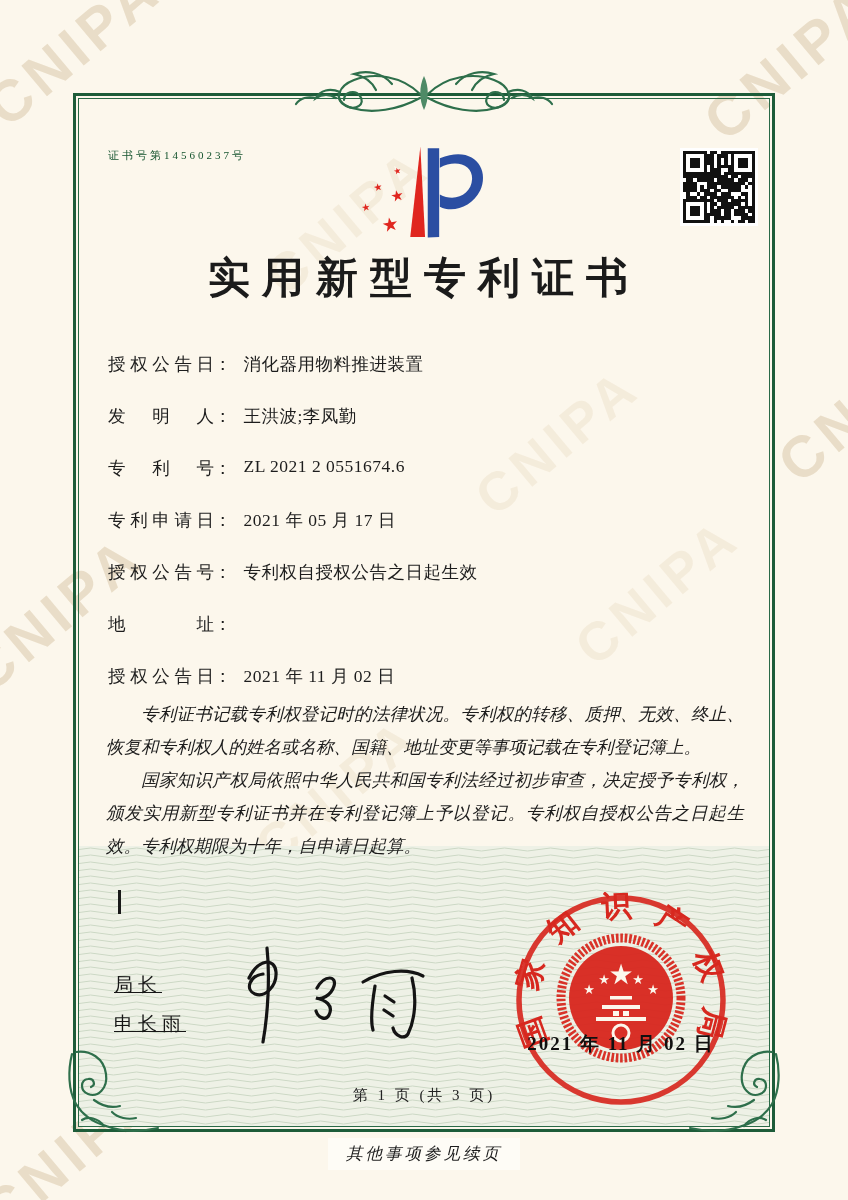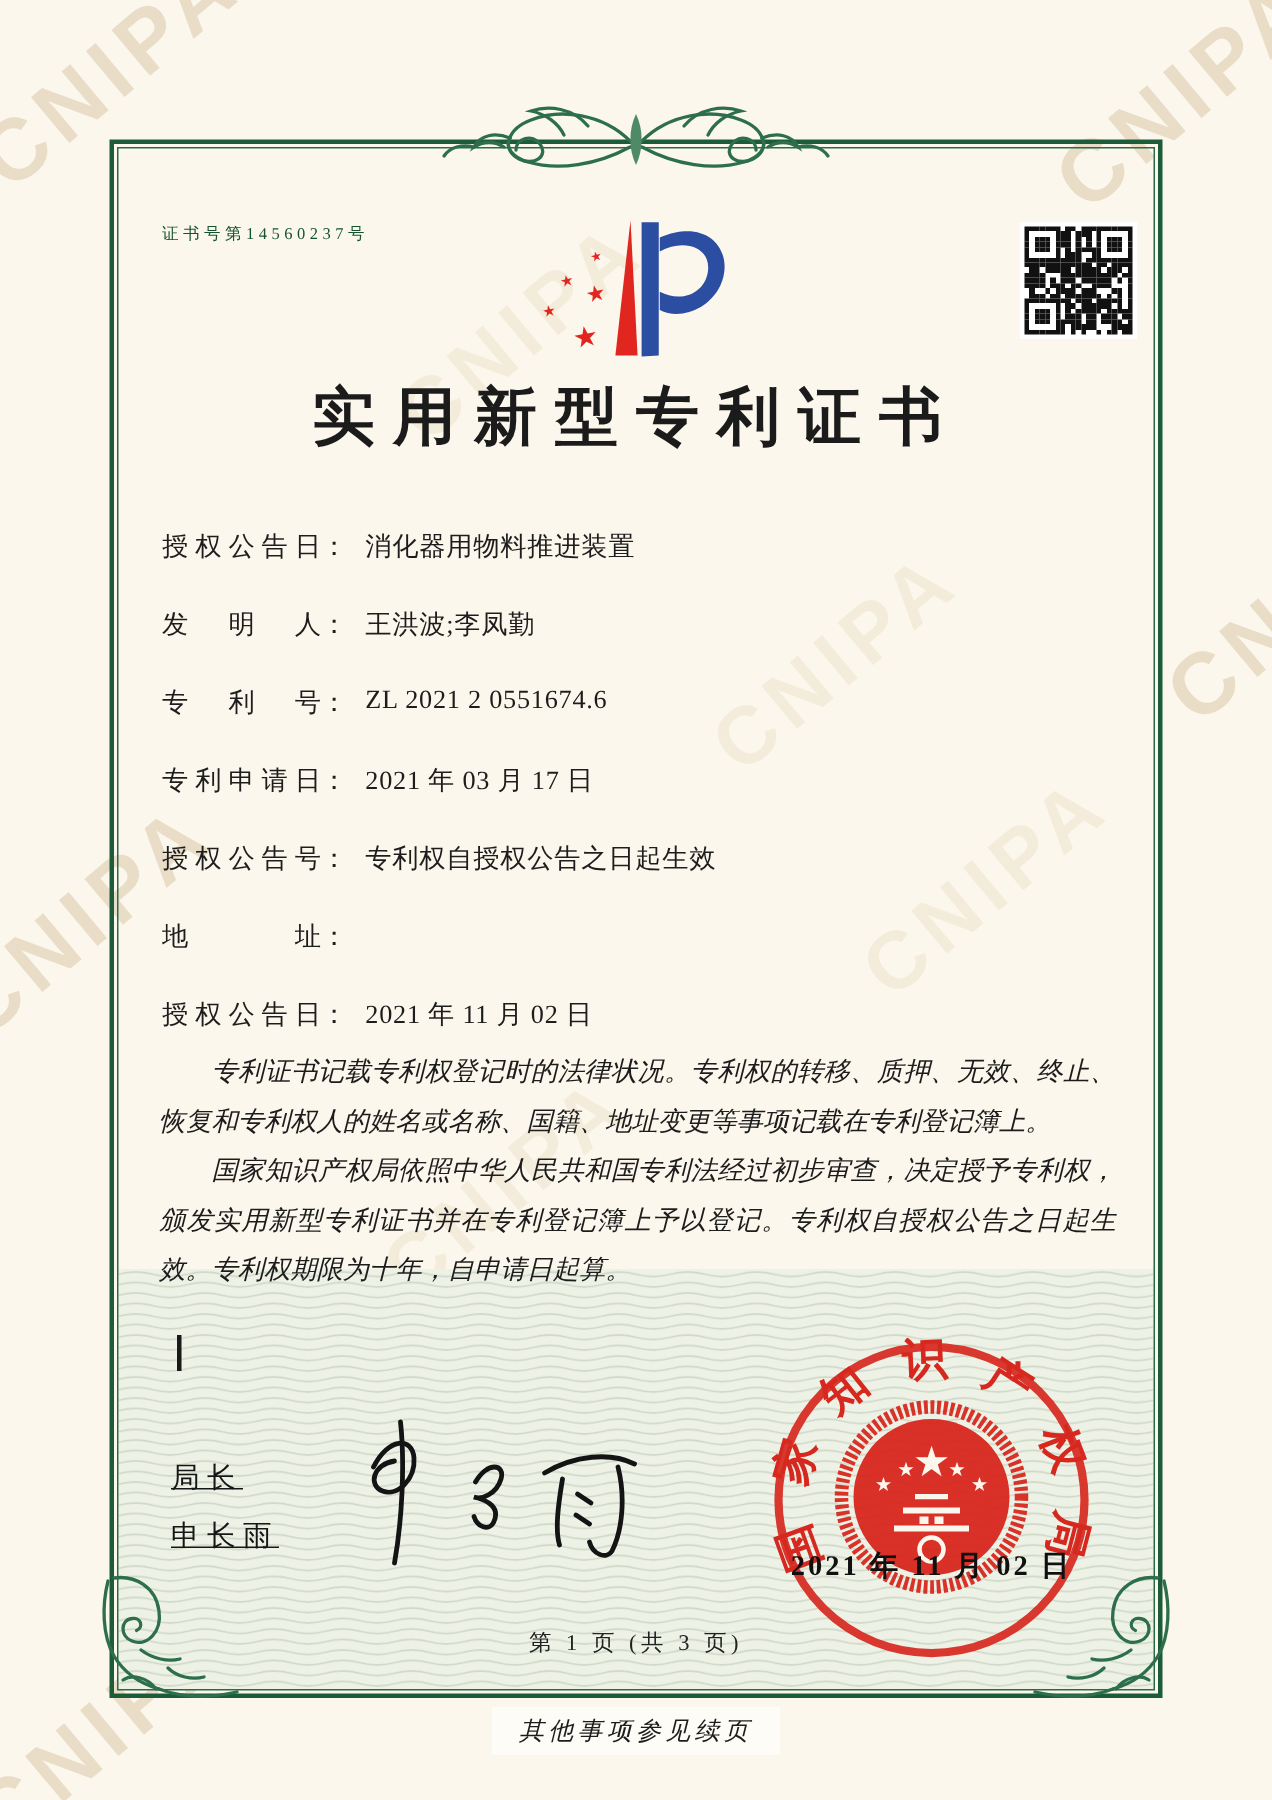--- a/index.html
+++ b/index.html
@@ -459,21 +459,21 @@
         <span class="fvalue">王洪波;李凤勤</span>
     </div>
     <div class="frow">
       <span class="flabel">专利号</span>
         <span class="fcolon">：</span>
         <span class="fvalue">ZL 2021 2 0551674.6</span>
     </div>
     <div class="frow">
       <span class="flabel">专利申请日</span>
         <span class="fcolon">：</span>
-        <span class="fvalue">2021 年 03 月 17 日</span>
+        <span class="fvalue">2021 年 05 月 17 日</span>
     </div>
     <div class="frow">
       <span class="flabel">授权公告号</span>
         <span class="fcolon">：</span>
         <span class="fvalue">专利权自授权公告之日起生效</span>
     </div>
     <div class="frow">
       <span class="flabel">地址</span>
         <span class="fcolon">：</span>
     </div>

